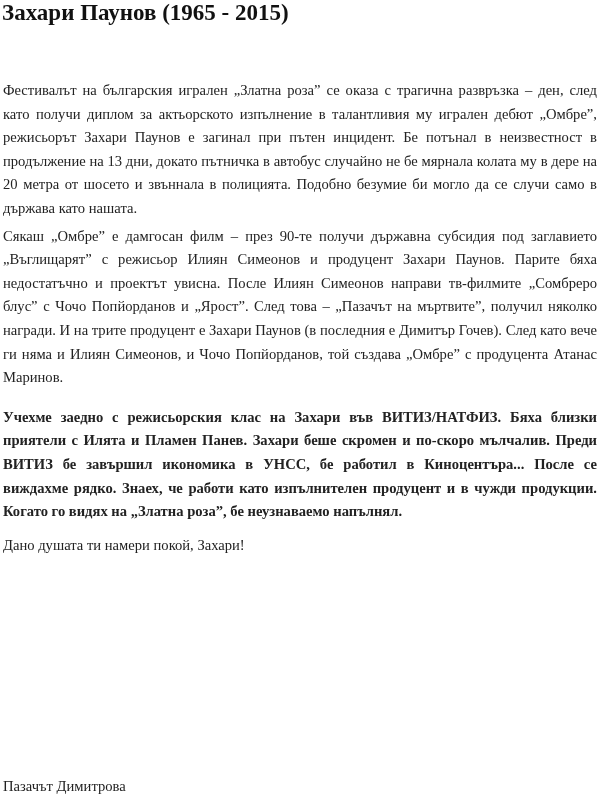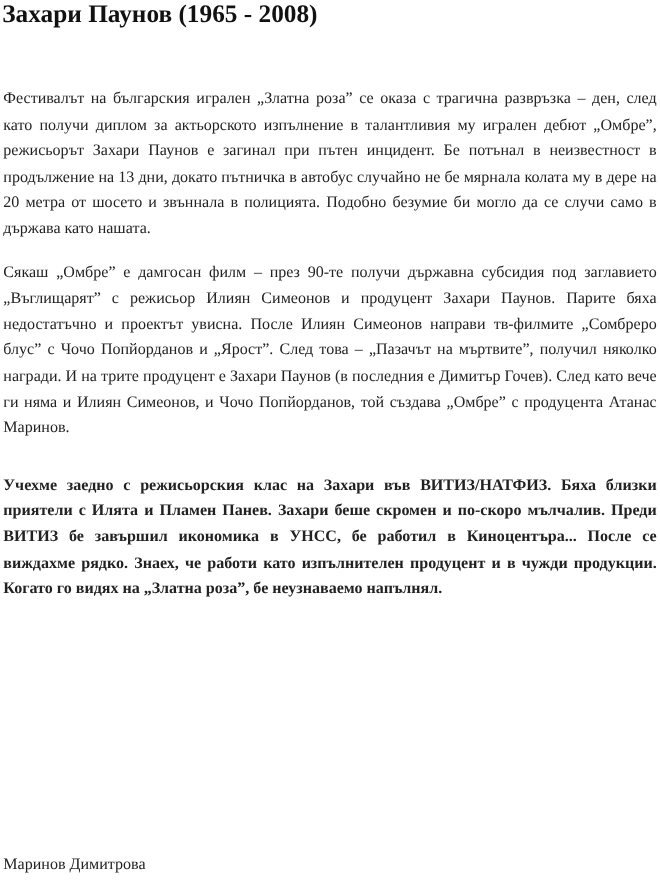--- a/index.html
+++ b/index.html
@@ -34,38 +34,39 @@
       width: 594px;
     }
     .para {
       margin: 0 0 12px 0;
       font-size: 14.6px;
       line-height: 23.6px;
       text-align: justify;
       text-align-last: left;
       color: #222;
     }
-    .para.p1 { margin-bottom: 16px; }
-    .para.p2 { margin-bottom: 28px; }
+    .para.p1 { margin-bottom: 4px; }
+    .para.p2 { margin-bottom: 16px; }
     .para.p3 { margin-bottom: 10px; font-weight: bold; }
     .para.short { margin-bottom: 10px; }
     .signature {
       position: absolute;
       left: 3px;
       top: 776px;
       margin: 0;
       font-size: 14.6px;
       line-height: 20px;
       color: #222;
     }
   </style>
 </head>
 <body>
 
-<h1 class="title">Захари Паунов (1965 - 2008)</h1>
+<h1 class="title">Захари Паунов (1965 - 2015)</h1>
 
 <div class="body-text">
   <p class="para p1">Фестивалът на българския игрален „Златна роза” се оказа с трагична развръзка – ден, след като получи диплом за актьорското изпълнение в талантливия му игрален дебют „Омбре”, режисьорът Захари Паунов е загинал при пътен инцидент. Бе потънал в неизвестност в продължение на 13 дни, докато пътничка в автобус случайно не бе мярнала колата му в дере на 20 метра от шосето и звъннала в полицията. Подобно безумие би могло да се случи само в държава като нашата.</p>
   <p class="para p2">Сякаш „Омбре” е дамгосан филм – през 90-те получи държавна субсидия под заглавието „Въглищарят” с режисьор Илиян Симеонов и продуцент Захари Паунов. Парите бяха недостатъчно и проектът увисна. После Илиян Симеонов направи тв-филмите „Сомбреро блус” с Чочо Попйорданов и „Ярост”. След това – „Пазачът на мъртвите”, получил няколко награди. И на трите продуцент е Захари Паунов (в последния е Димитър Гочев). След като вече ги няма и Илиян Симеонов, и Чочо Попйорданов, той създава „Омбре” с продуцента Атанас Маринов.</p>
   <p class="para p3">Учехме заедно с режисьорския клас на Захари във ВИТИЗ/НАТФИЗ. Бяха близки приятели с Илята и Пламен Панев. Захари беше скромен и по-скоро мълчалив. Преди ВИТИЗ бе завършил икономика в УНСС, бе работил в Киноцентъра... После се виждахме рядко. Знаех, че работи като изпълнителен продуцент и в чужди продукции. Когато го видях на „Златна роза”, бе неузнаваемо напълнял.</p>
+  <p class="para short">Дано душата ти намери покой, Захари!</p>
 </div>
 
-<p class="signature">Маринов Димитрова</p>
+<p class="signature">Пазачът Димитрова</p>
 
 </body></html>

